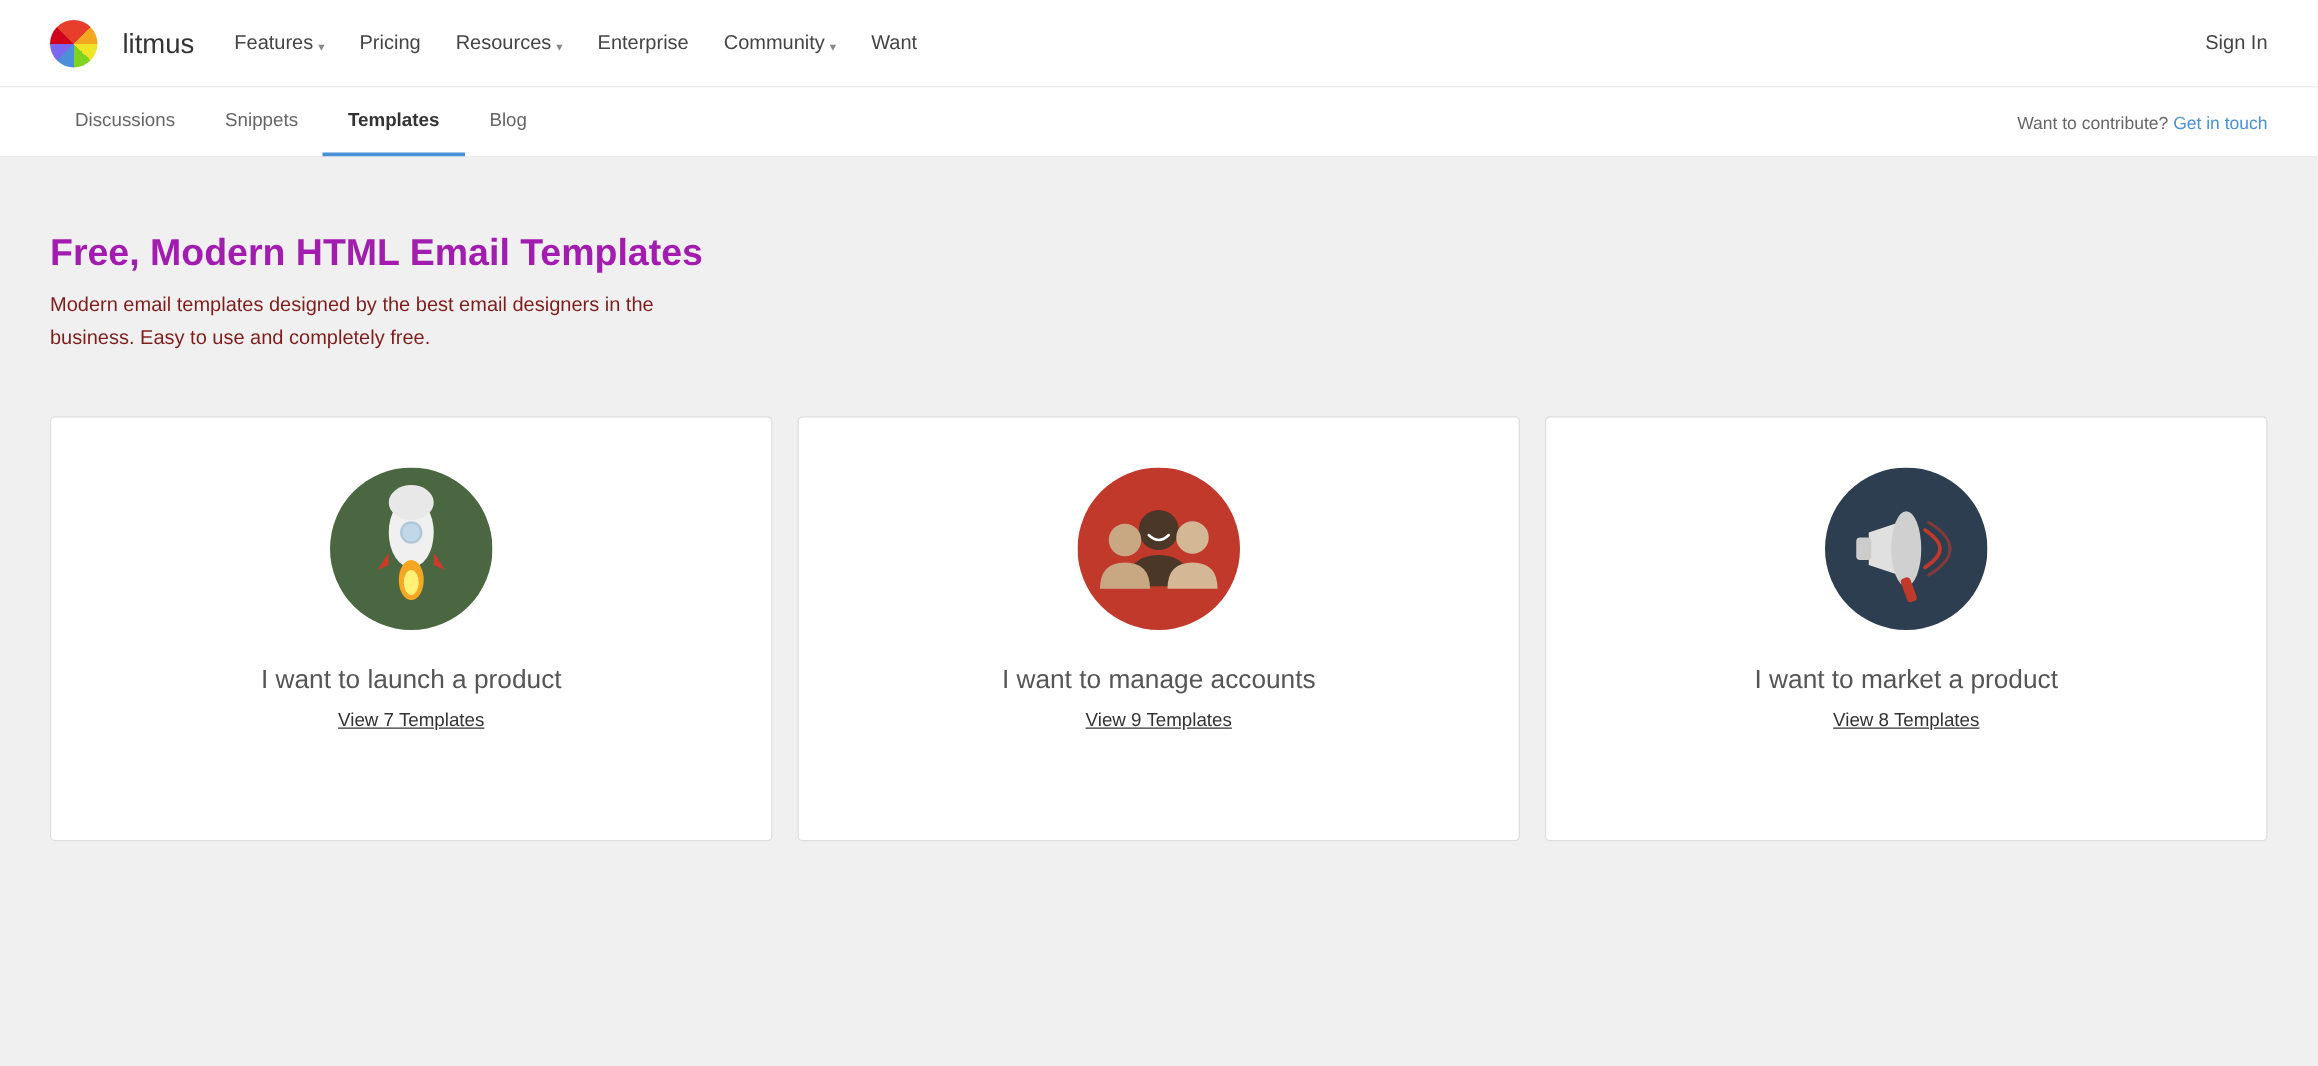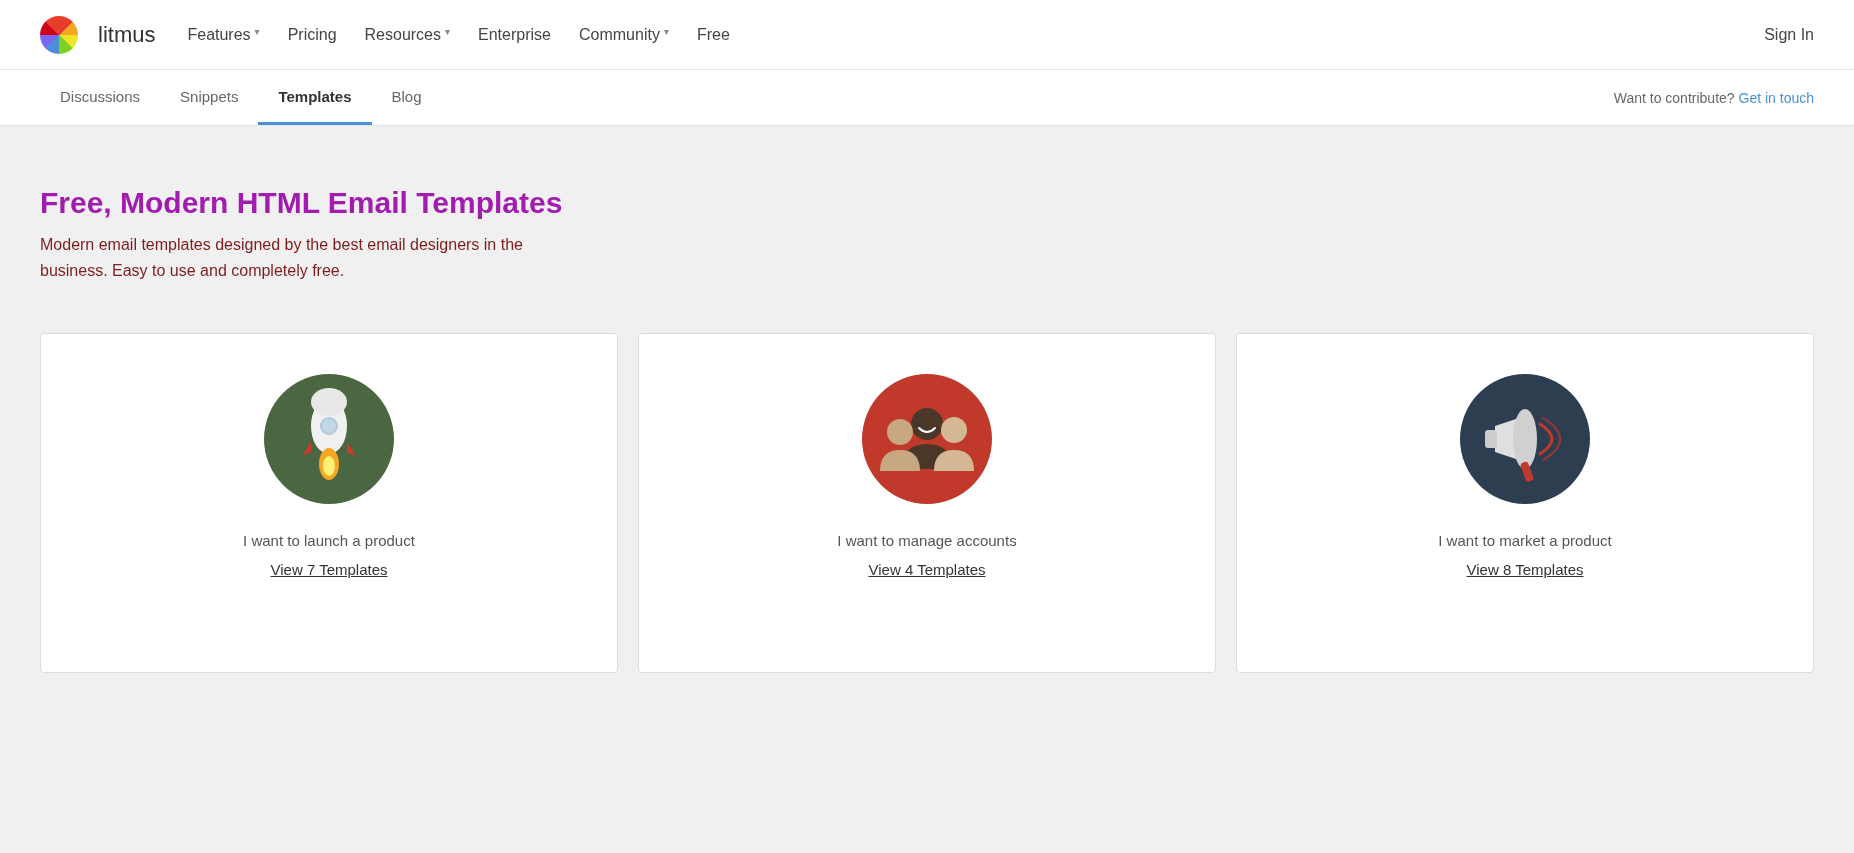--- a/index.html
+++ b/index.html
@@ -20,21 +20,21 @@
     .logo-icon {
       width: 38px; height: 38px;
       background: conic-gradient(#e63e2a 0deg 45deg, #f5a623 45deg 90deg, #f0e428 90deg 135deg, #7ed321 135deg 180deg, #4a90d9 180deg 225deg, #7b68ee 225deg 270deg, #d0021b 270deg 315deg, #e63e2a 315deg 360deg);
       border-radius: 50%;
       flex-shrink: 0;
     }
     .logo-text { font-size: 22px; font-weight: 400; color: #333; }
     .nav-items { display: flex; align-items: center; gap: 28px; }
     .nav-item {
       font-size: 16px; color: #444; text-decoration: none; cursor: pointer;
-      display: flex; align-items: flex-start; gap: 4px;
+      display: flex; align-items: flex-end; gap: 4px;
     }
     .nav-arrow { font-size: 10px; color: #888; }
     .nav-signin { font-size: 16px; color: #444; cursor: pointer; }
 
     
     .subnav {
       background: #fff;
       border-bottom: 1px solid #e5e5e5;
       height: 56px;
       display: flex;
@@ -74,21 +74,21 @@
       border: 1px solid #ddd;
       border-radius: 4px;
       flex: 1;
       display: flex;
       flex-direction: column;
       align-items: center;
       padding: 40px 20px 36px;
       min-height: 340px;
     }
     .card-icon { width: 130px; height: 130px; margin-bottom: 28px; }
-    .card-label { font-size: 15px; color: #555; margin-bottom: 12px; text-align: center; }
+    .card-label { font-size: 21px; color: #555; margin-bottom: 12px; text-align: center; }
     .card-link { font-size: 15px; color: #333; text-decoration: underline; cursor: pointer; font-weight: 500; }
   </style>
 </head>
 <body>
 
 <nav class="navbar">
   <div class="navbar-left">
     <a class="logo" href="#">
       <div class="logo-icon"></div>
       <span class="logo-text">litmus</span>
@@ -106,21 +106,21 @@
         <span class="nav-arrow">▾</span>
       </a>
       <a class="nav-item" href="#">
         <span>Enterprise</span>
       </a>
       <a class="nav-item" href="#">
         <span>Community</span>
         <span class="nav-arrow">▾</span>
       </a>
       <a class="nav-item" href="#">
-        <span>Free</span>
+        <span>Want</span>
       </a>
     </div>
   </div>
   <span class="nav-signin">Sign In</span>
 </nav>
 
 <div class="subnav">
   <div class="subnav-tabs">
     <a class="subnav-tab" href="#">
       <span>Discussions</span>
@@ -182,21 +182,21 @@
           <circle cx="38" cy="58" r="13" fill="#c8a882"></circle>
           <path d="M18 97 Q18 76 38 76 Q58 76 58 97" fill="#c8a882"></path>
 
           <circle cx="92" cy="56" r="13" fill="#d4b896"></circle>
           <path d="M72 97 Q72 76 92 76 Q112 76 112 97" fill="#d4b896"></path>
 
           <path d="M57 54 Q65 62 73 54" stroke="#fff" stroke-width="2" fill="none" stroke-linecap="round"></path>
         </svg>
       </div>
       <p class="card-label">I want to manage accounts</p>
-      <a class="card-link" href="#">View 4 Templates</a>
+      <a class="card-link" href="#">View 9 Templates</a>
     </div>
 
     <div class="card">
       <div class="card-icon">
         <svg viewBox="0 0 130 130" xmlns="http://www.w3.org/2000/svg">
           <circle cx="65" cy="65" r="65" fill="#2c3e50"></circle>
 
           <polygon points="35,52 35,78 65,88 65,42" fill="#e0e0e0"></polygon>
 
           <rect x="25" y="56" width="12" height="18" rx="3" fill="#ccc"></rect>

